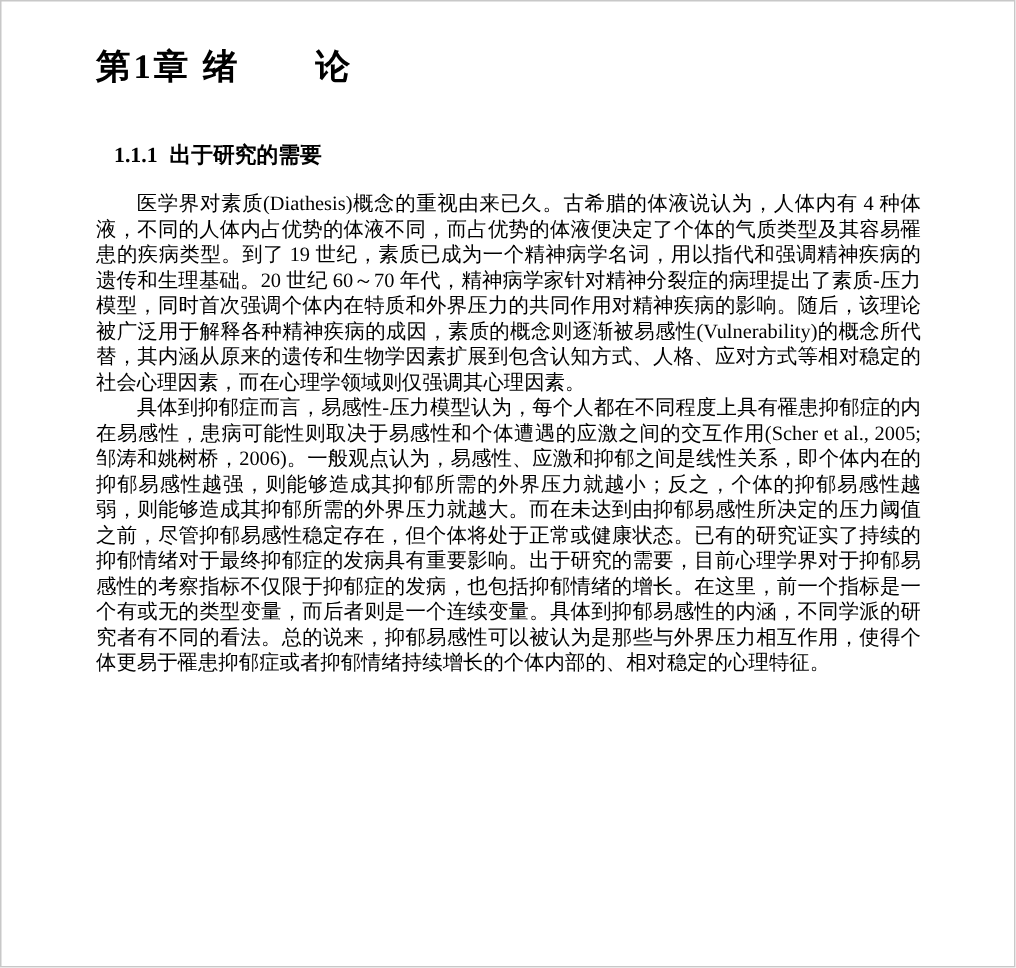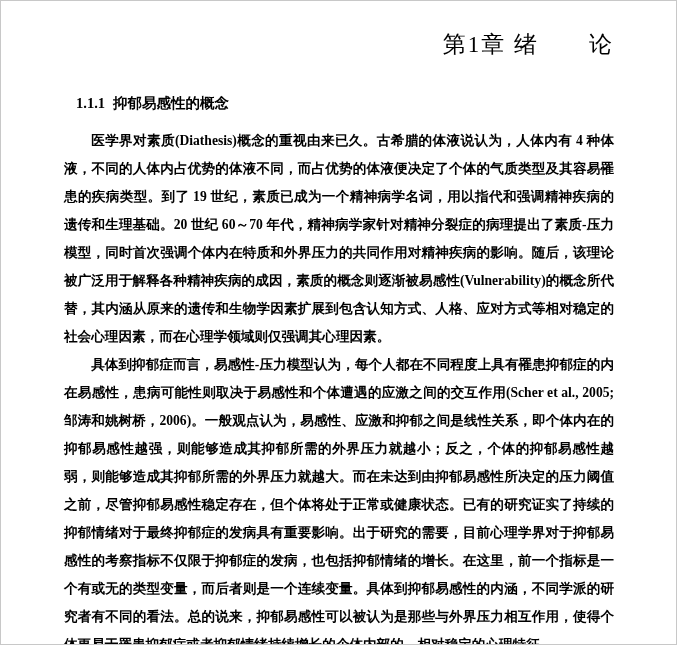--- a/index.html
+++ b/index.html
@@ -16,23 +16,23 @@
     border: 1px solid #c8c8c8;
     box-sizing: border-box;
     font-family: "Liberation Serif", "DejaVu Serif", serif;
     color: #000000;
     overflow: hidden;
   }
   .content {
     padding: 26px 62px 0 63px;
   }
   .chapter-title {
-    text-align: right;
+    text-align: left;
     font-size: 23px;
-    font-weight: 400;
+    font-weight: 700;
     letter-spacing: 2px;
     margin: 0;
     padding-top: 2px;
   }
   .section-heading {
     text-align: center;
     font-size: 17px;
     font-weight: 400;
     margin: 0;
     padding-top: 63px;
@@ -57,38 +57,37 @@
     font-family: Liberation Serif, serif;
     margin-right: 8px;
     margin-left: 12px;
   }
   .body-text {
     padding-top: 14px;
   }
   .body-text p {
     margin: 0;
     font-size: 13.6px;
-    line-height: 28px;
+    line-height: 17px;
     text-align: justify;
     text-justify: inter-ideograph;
     text-indent: 2em;
-    font-weight: bold;
   }
 </style>
 </head>
 <body>
 
 <div class="page">
   <div class="content">
 
     <h1 class="chapter-title">第1章 绪　　论</h1>
 
 
     <h3 class="subsection-heading">
-      <span class="sub-num">1.1.1</span><span>抑郁易感性的概念</span>
+      <span class="sub-num">1.1.1</span><span>出于研究的需要</span>
     </h3>
 
     <div class="body-text">
       <p>医学界对素质(Diathesis)概念的重视由来已久。古希腊的体液说认为，人体内有 4 种体液，不同的人体内占优势的体液不同，而占优势的体液便决定了个体的气质类型及其容易罹患的疾病类型。到了 19 世纪，素质已成为一个精神病学名词，用以指代和强调精神疾病的遗传和生理基础。20 世纪 60～70 年代，精神病学家针对精神分裂症的病理提出了素质-压力模型，同时首次强调个体内在特质和外界压力的共同作用对精神疾病的影响。随后，该理论被广泛用于解释各种精神疾病的成因，素质的概念则逐渐被易感性(Vulnerability)的概念所代替，其内涵从原来的遗传和生物学因素扩展到包含认知方式、人格、应对方式等相对稳定的社会心理因素，而在心理学领域则仅强调其心理因素。</p>
       <p>具体到抑郁症而言，易感性-压力模型认为，每个人都在不同程度上具有罹患抑郁症的内在易感性，患病可能性则取决于易感性和个体遭遇的应激之间的交互作用(Scher et al., 2005; 邹涛和姚树桥，2006)。一般观点认为，易感性、应激和抑郁之间是线性关系，即个体内在的抑郁易感性越强，则能够造成其抑郁所需的外界压力就越小；反之，个体的抑郁易感性越弱，则能够造成其抑郁所需的外界压力就越大。而在未达到由抑郁易感性所决定的压力阈值之前，尽管抑郁易感性稳定存在，但个体将处于正常或健康状态。已有的研究证实了持续的抑郁情绪对于最终抑郁症的发病具有重要影响。出于研究的需要，目前心理学界对于抑郁易感性的考察指标不仅限于抑郁症的发病，也包括抑郁情绪的增长。在这里，前一个指标是一个有或无的类型变量，而后者则是一个连续变量。具体到抑郁易感性的内涵，不同学派的研究者有不同的看法。总的说来，抑郁易感性可以被认为是那些与外界压力相互作用，使得个体更易于罹患抑郁症或者抑郁情绪持续增长的个体内部的、相对稳定的心理特征。</p>
     </div>
 
   </div>
 </div>
 

